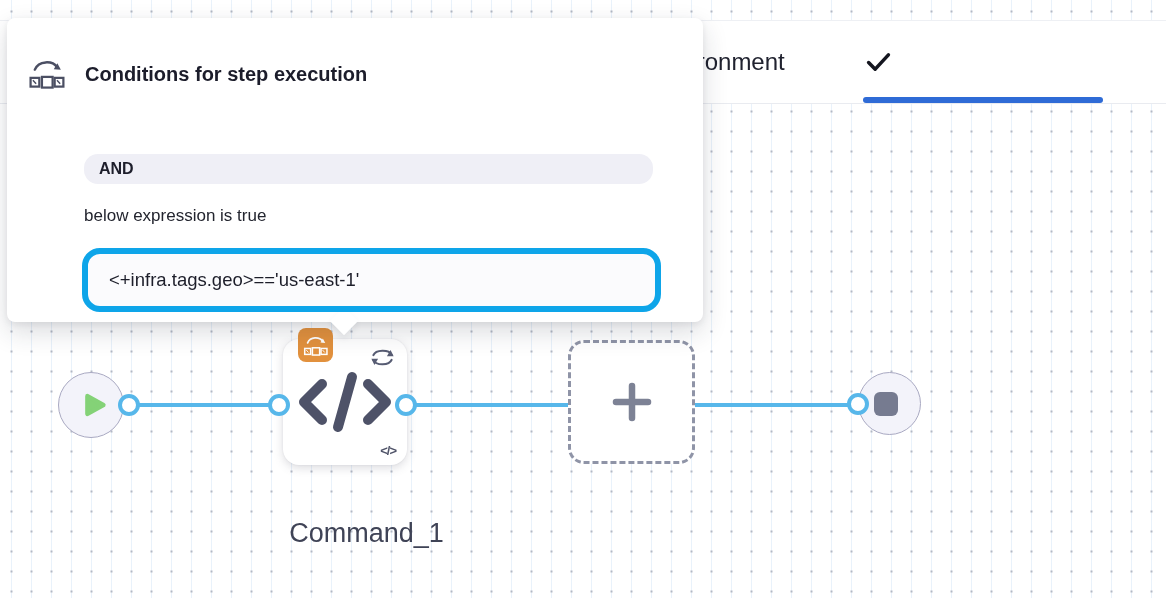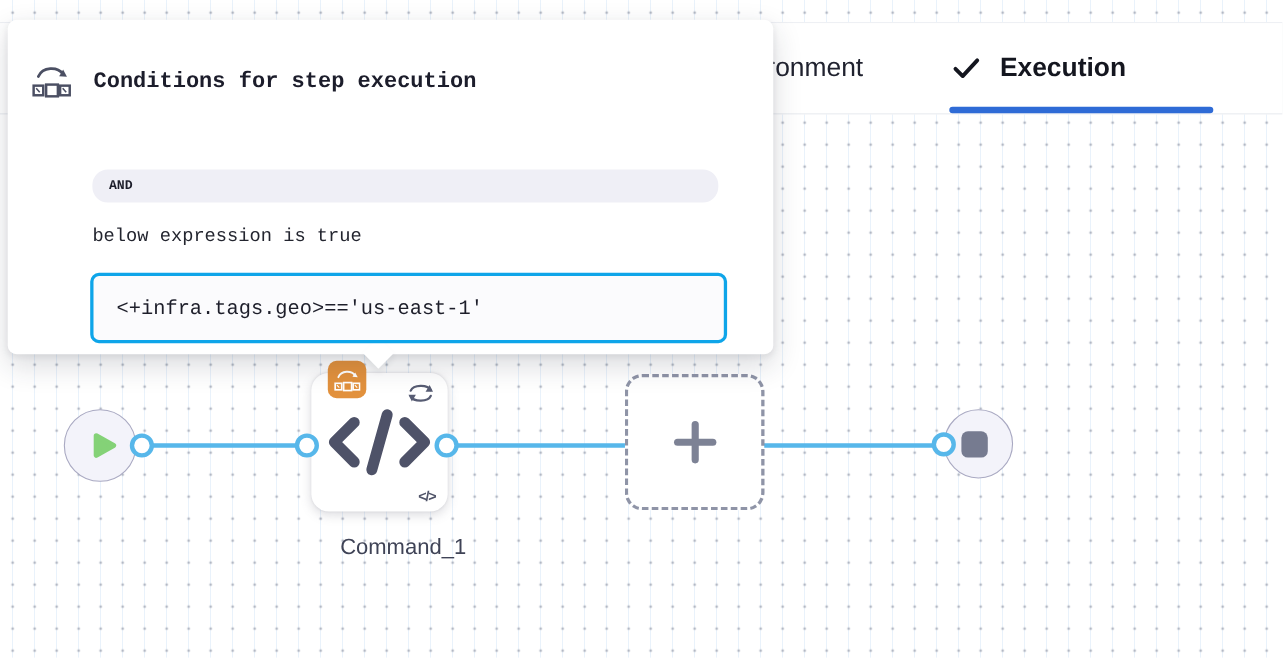--- a/index.html
+++ b/index.html
@@ -90,60 +90,59 @@
 
   
   .add-step-box {
     position:absolute; left:568px; top:340px; width:127px; height:124px;
     background:#ffffff; border:3px dashed #8f94a7; border-radius:16px;
     display:flex; align-items:center; justify-content:center;
     z-index:2; cursor:pointer; color:#7d8295;
   }
 
   .node-label {
-    position:absolute; top:487px; transform:translateX(-50%);
-    font-size:20px; color:#3f4356; white-space:nowrap; z-index:2;padding-left:43px;
+    position:absolute; top:518px; transform:translateX(-50%);
+    font-size:27px; color:#3f4356; white-space:nowrap; z-index:2;padding-left:43px;
   }
   .label-cmd { left:345px; }
   .label-add { left:632px; color:#474b5f; }
 
   
   .popover {
     position:absolute; left:7px; top:18px; width:696px; height:304px;
     background:#ffffff; border-radius:8px; z-index:5;
     box-shadow:0 10px 26px rgba(34,36,56,0.16), 0 2px 6px rgba(34,36,56,0.08);
-    font-family:Liberation Mono, monospace;
   }
   .popover-tail {
     position:absolute; left:327px; bottom:-9px; width:20px; height:20px;
     background:#ffffff; transform:rotate(45deg);
     box-shadow:3px 3px 6px rgba(34,36,56,0.07);
   }
   .popover-icon { position:absolute; left:21px; top:39px; color:#4b4f63; }
   .popover-title {
     position:absolute; left:78px; top:45px;
     font-size:20px; font-weight:700; color:#1c1d2b;
   }
   .popover-desc {
     position:absolute; left:77px; top:94px;
     font-size:17px; color:#23252f;
   }
   .and-pill {
     position:absolute; left:77px; top:136px; width:569px; height:30px;
     background:#efeff6; border-radius:14px;
     display:flex; align-items:center; padding-left:15px;
-    font-size:12px; font-weight:700; color:#1d1e2b;
+    font-size:16px; font-weight:700; color:#1d1e2b;
   }
   .below-text {
     position:absolute; left:77px; top:188px;
     font-size:17px; color:#23252f;text-align:center;
   }
   .expr-box {
     position:absolute; left:75px; top:230px; width:579px; height:64px;
-    background:#fbfbfd; border:3px solid #0ea5e9; border-radius:8px;
+    background:#fbfbfd; border:6px solid #0ea5e9; border-radius:18px;
     display:flex; align-items:center; padding-left:21px;
     font-size:18.5px; color:#1d1e2a;
   }
 
   svg { display:block; }
 </style>
 </head>
 <body>
 
 <div class="canvas">
@@ -170,21 +169,20 @@
   <div class="tabbar">
     <div class="tab-env">
       <span>Environment</span>
     </div>
     <div class="tab-exec">
       <span>
         <svg width="27" height="22" viewBox="0 0 24 20">
           <path d="M3 10.5 L9 16.5 L21 3.5" fill="none" stroke="#14161f" stroke-width="3.2" stroke-linecap="round" stroke-linejoin="round"></path>
         </svg>
       </span>
-      <span>Execution</span>
     </div>
     <div class="tab-underline"></div>
   </div>
 
   <div class="edge edge-1"></div>
   <div class="edge edge-2"></div>
 
   <div class="node-circle start-node">
     <span style="margin-left:6px">
       <svg width="26" height="26" viewBox="0 0 28 28">

